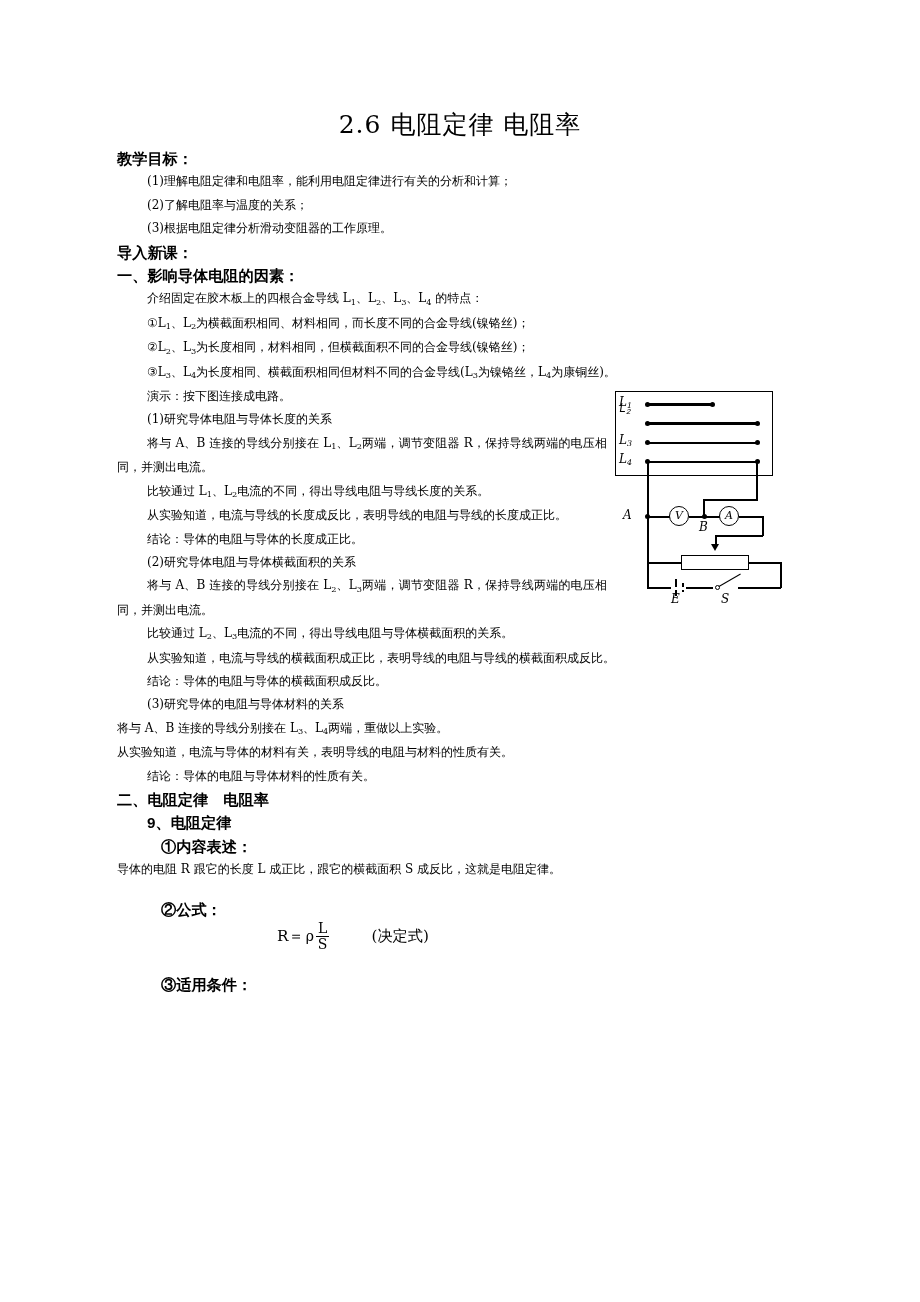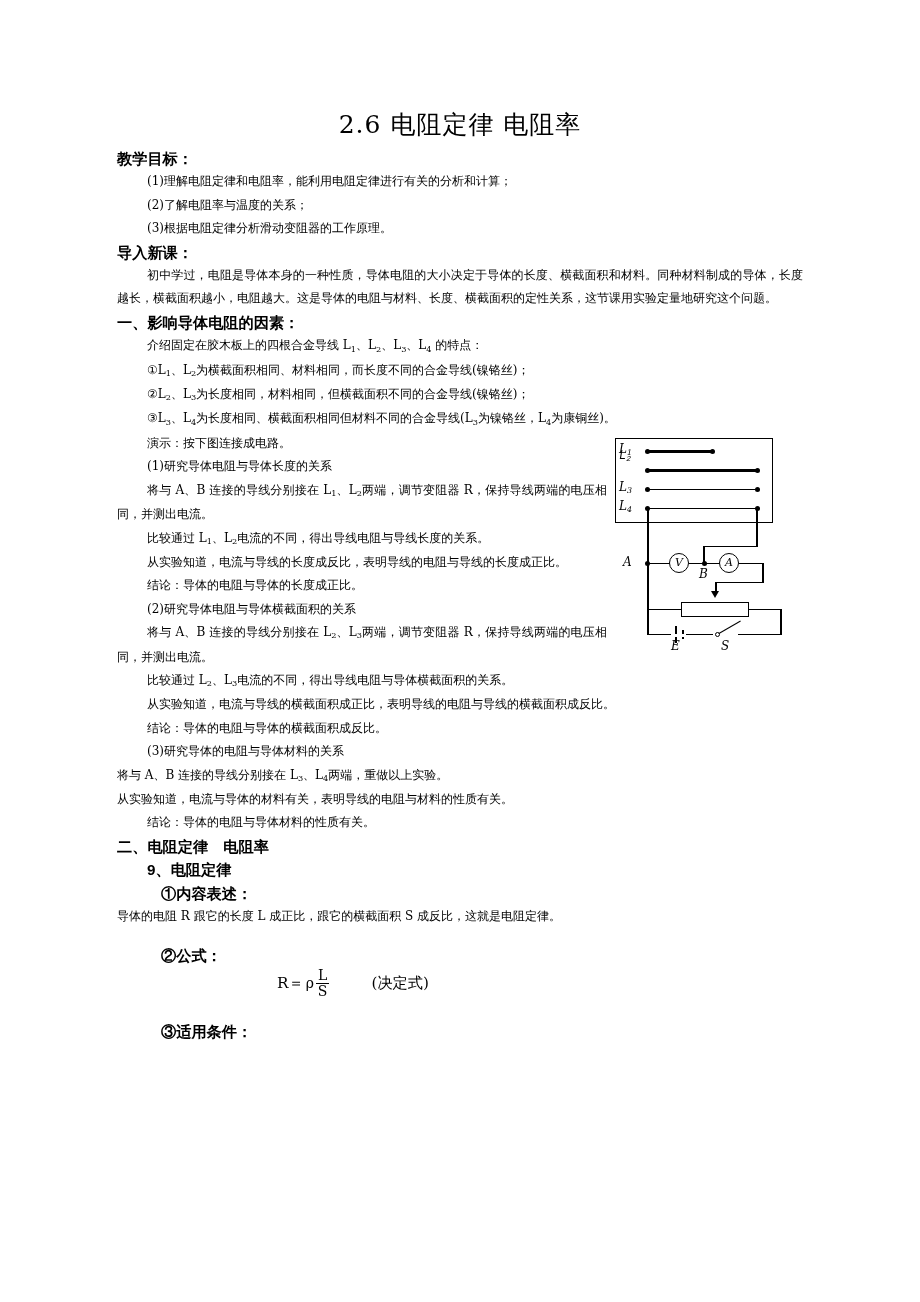--- a/index.html
+++ b/index.html
@@ -174,21 +174,20 @@
   <div class="content">
 
     <h1 class="doc-title">2.6   电阻定律 电阻率</h1>
 
     <p class="bold">教学目标：</p>
     <p class="indent1">(1)理解电阻定律和电阻率，能利用电阻定律进行有关的分析和计算；</p>
     <p class="indent1">(2)了解电阻率与温度的关系；</p>
     <p class="indent1">(3)根据电阻定律分析滑动变阻器的工作原理。</p>
 
     <p class="bold">导入新课：</p>
-    <p class="indent1">初中学过，电阻是导体本身的一种性质，导体电阻的大小决定于导体的长度、横截面积和材料。同种材料制成的导体，长度越长，横截面积越小，电阻越大。这是导体的电阻与材料、长度、横截面积的定性关系，这节课用实验定量地研究这个问题。</p>
 
     <p class="bold">一、影响导体电阻的因素：</p>
     <p class="indent1">介绍固定在胶木板上的四根合金导线 L<sub>1</sub>、L<sub>2</sub>、L<sub>3</sub>、L<sub>4</sub> 的特点：</p>
     <p class="indent1">①L<sub>1</sub>、L<sub>2</sub>为横截面积相同、材料相同，而长度不同的合金导线(镍铬丝)；</p>
     <p class="indent1">②L<sub>2</sub>、L<sub>3</sub>为长度相同，材料相同，但横截面积不同的合金导线(镍铬丝)；</p>
     <p class="indent1">③L<sub>3</sub>、L<sub>4</sub>为长度相同、横截面积相同但材料不同的合金导线(L<sub>3</sub>为镍铬丝，L<sub>4</sub>为康铜丝)。</p>
 
     <div class="figfloat">
       <div class="figure">
 

